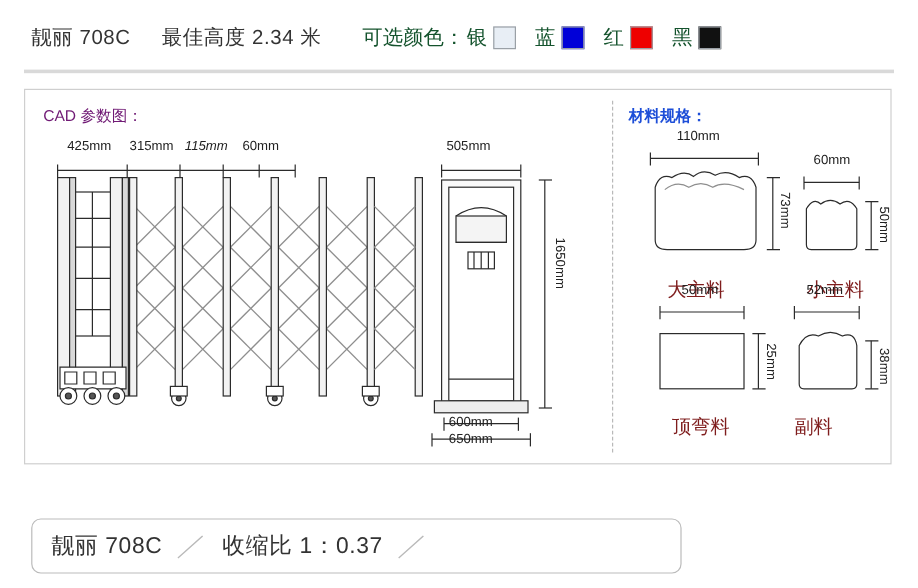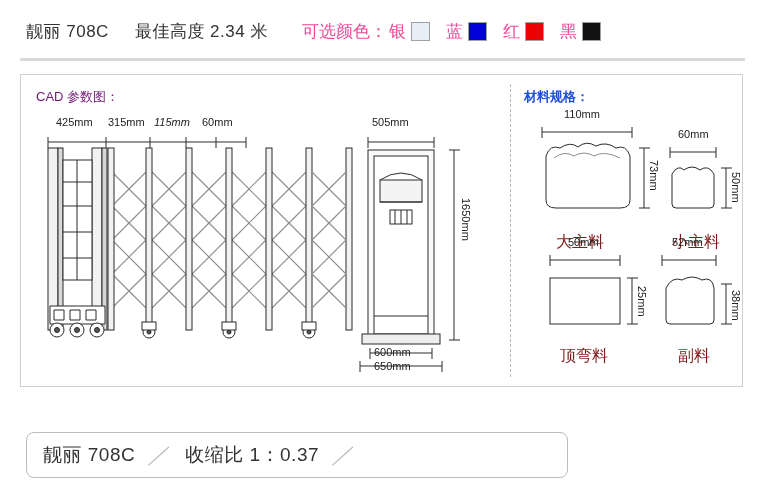--- a/index.html
+++ b/index.html
@@ -16,21 +16,21 @@
     position:absolute;left:0;top:14px;width:765px;height:34px;
     display:flex;align-items:center;
   }
   .hdr-title{
     font-size:17px;color:#333;margin-left:26px;letter-spacing:.5px;
   }
   .hdr-height{
     font-size:17px;color:#333;margin-left:26px;letter-spacing:.5px;
   }
   .hdr-colors{
-    display:flex;align-items:center;margin-left:34px;font-size:17px;color:#ec4899;
+    display:flex;align-items:center;margin-left:34px;font-size:17px;color:#14532d;
   }
   .color-item{display:flex;align-items:center;margin-right:16px;}
   .color-label{margin-right:5px;}
   .swatch{
     width:17px;height:17px;display:inline-block;border:1px solid #9aa0a6;
   }
   .hdr-colors-label{margin-right:2px;}
 
   .hdr-rule{
     position:absolute;left:20px;top:58px;width:725px;height:3px;background:#d9d9d9;
@@ -319,21 +319,21 @@
   <span class="dim" style="left:158px;top:20px;">60mm</span>
   <span class="dim-v" style="left:210px;top:64px;">50mm</span>
   <span class="cap" style="left:152px;top:124px;">小主料</span>
 
   <span class="dim" style="left:48px;top:128px;">50mm</span>
   <span class="dim-v" style="left:116px;top:178px;">25mm</span>
   <span class="cap" style="left:40px;top:238px;">顶弯料</span>
 
   <span class="dim" style="left:152px;top:128px;">52mm</span>
   <span class="dim-v" style="left:210px;top:182px;">38mm</span>
-  <span class="cap" style="left:158px;top:238px;">副料</span>
+  <span class="cap" style="left:142px;top:238px;">副料</span>
 </div>
 
 <div class="footer">
   <span class="f-item f-pad">靓丽 708C</span>
   <span class="f-sep">／</span>
   <span class="f-item">收缩比 1：0.37</span>
   <span class="f-sep">／</span>
 </div>
 
 </body></html>

